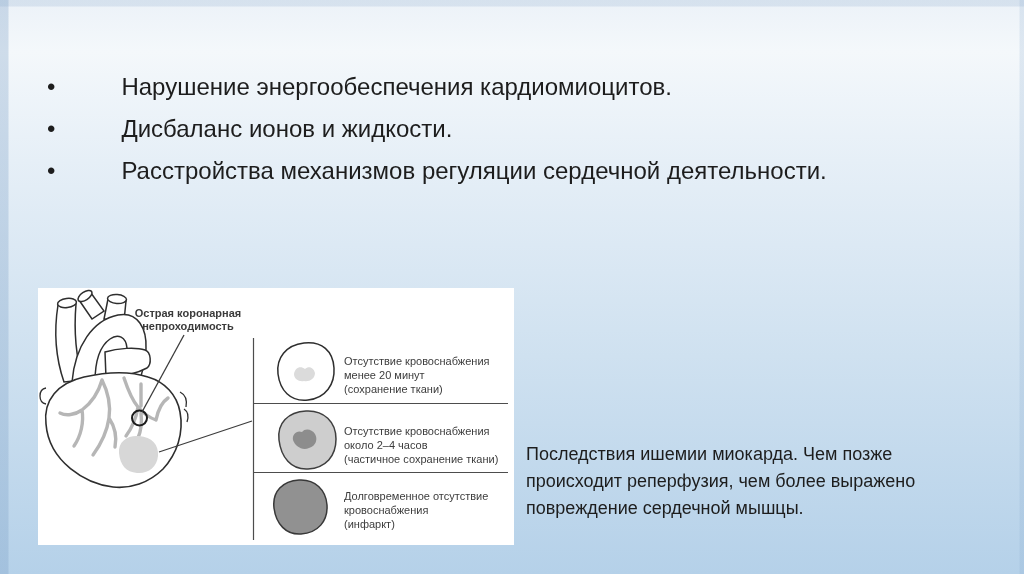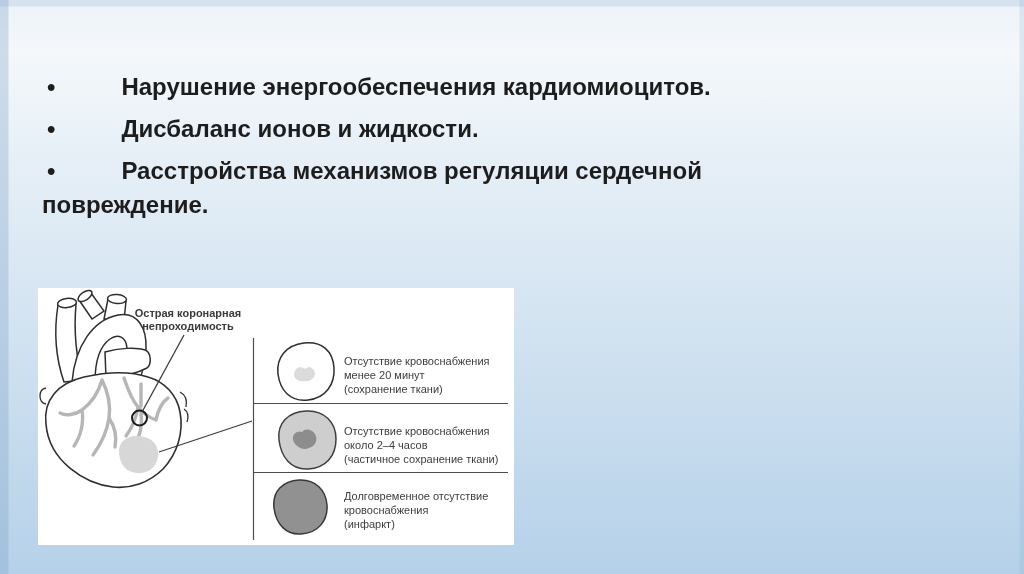--- a/index.html
+++ b/index.html
@@ -16,21 +16,21 @@
   }
   .title{
     position:absolute;left:42px;top:22px;
     font-size:24px;line-height:34px;font-weight:bold;color:#1c1c1c;
     letter-spacing:0.1px;
   }
   .bullets{
     position:absolute;left:42px;top:70px;width:830px;
     font-size:24px;line-height:34px;color:#1d1d1d;
   }
-  .bullet-item{margin:0 0 8px 0;font-weight:bold;}
+  .bullet-item{margin:0 0 8px 0;}
   .bullet-item .dot{margin-left:5px;}
   .bullet-item .gap{display:inline-block;width:66px;}
   .figure-box{
     position:absolute;left:38px;top:288px;width:476px;height:257px;
     background:#ffffff;
   }
   .figure-box svg{display:block;}
   .fig-label{
     font-size:11px;font-weight:600;fill:#3b3b3b;
   }
@@ -44,21 +44,21 @@
 </style>
 </head>
 <body>
 
 <div class="slide">
 
 
   <div class="bullets">
     <div class="bullet-item"><span class="dot">•</span><span class="gap"></span><span>Нарушение энергообеспечения кардиомиоцитов.</span></div>
     <div class="bullet-item"><span class="dot">•</span><span class="gap"></span><span>Дисбаланс ионов и жидкости.</span></div>
-    <div class="bullet-item"><span class="dot">•</span><span class="gap"></span><span>Расстройства механизмов регуляции сердечной повреждение.</span></div>
+    <div class="bullet-item"><span class="dot">•</span><span class="gap"></span><span>Расстройства механизмов регуляции сердечной деятельности.</span></div>
   </div>
 
   <div class="figure-box">
     <svg width="476" height="257" viewBox="0 0 476 257">
 
       <g fill="#ffffff" stroke="#2e2e2e" stroke-width="1.5">
         <path d="M 20,17 C 16,42 17,68 26,94 L 45,92 C 37,66 36,40 38,16 Z"></path>
         <ellipse cx="29" cy="15" rx="9.5" ry="4.5" transform="rotate(-7 29 15)"></ellipse>
         <path d="M 41,12 L 54,31 L 66,23 L 53,5 Z"></path>
         <ellipse cx="47" cy="8" rx="8" ry="4" transform="rotate(-34 47 8)"></ellipse>
@@ -110,14 +110,15 @@
 
       <g>
         <path d="M 236,220 C 234,203 245,193 261,192 C 277,191 288,202 289,217 C 290,233 280,245 263,246 C 248,247 238,236 236,220 Z" fill="#919191" stroke="#383838" stroke-width="1.5"></path>
         <text class="fig-text" x="306" y="212">Долговременное отсутствие</text>
         <text class="fig-text" x="306" y="226">кровоснабжения</text>
         <text class="fig-text" x="306" y="240">(инфаркт)</text>
       </g>
     </svg>
   </div>
 
+  <div class="caption">Последствия ишемии миокарда. Чем позже происходит реперфузия, чем более выражено повреждение сердечной мышцы.</div>
 
 </div>
 
 </body></html>

